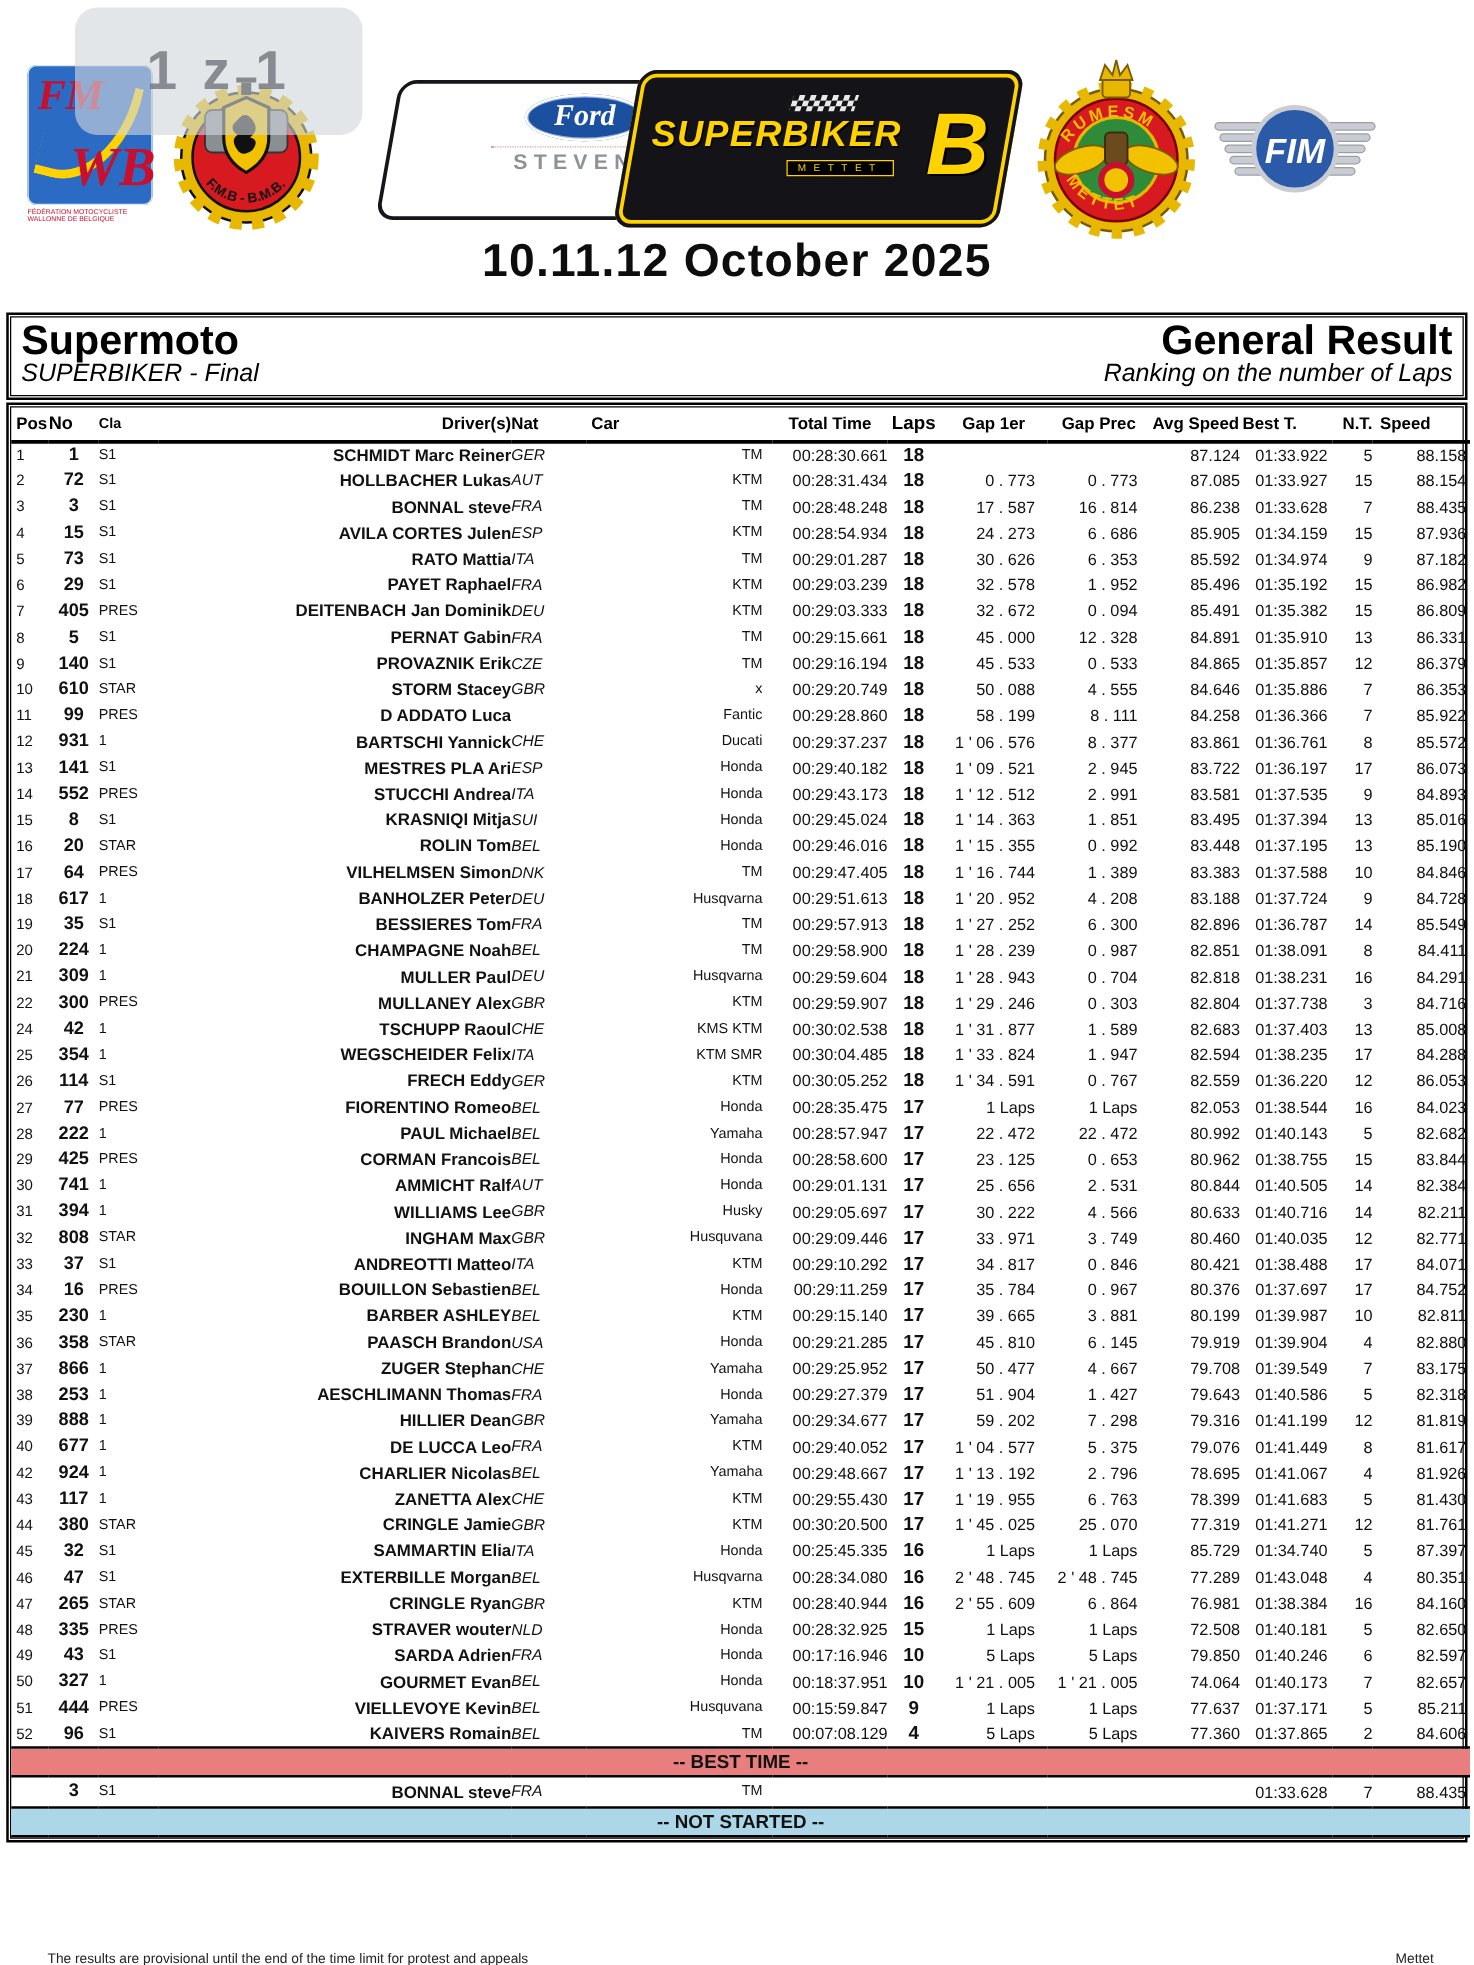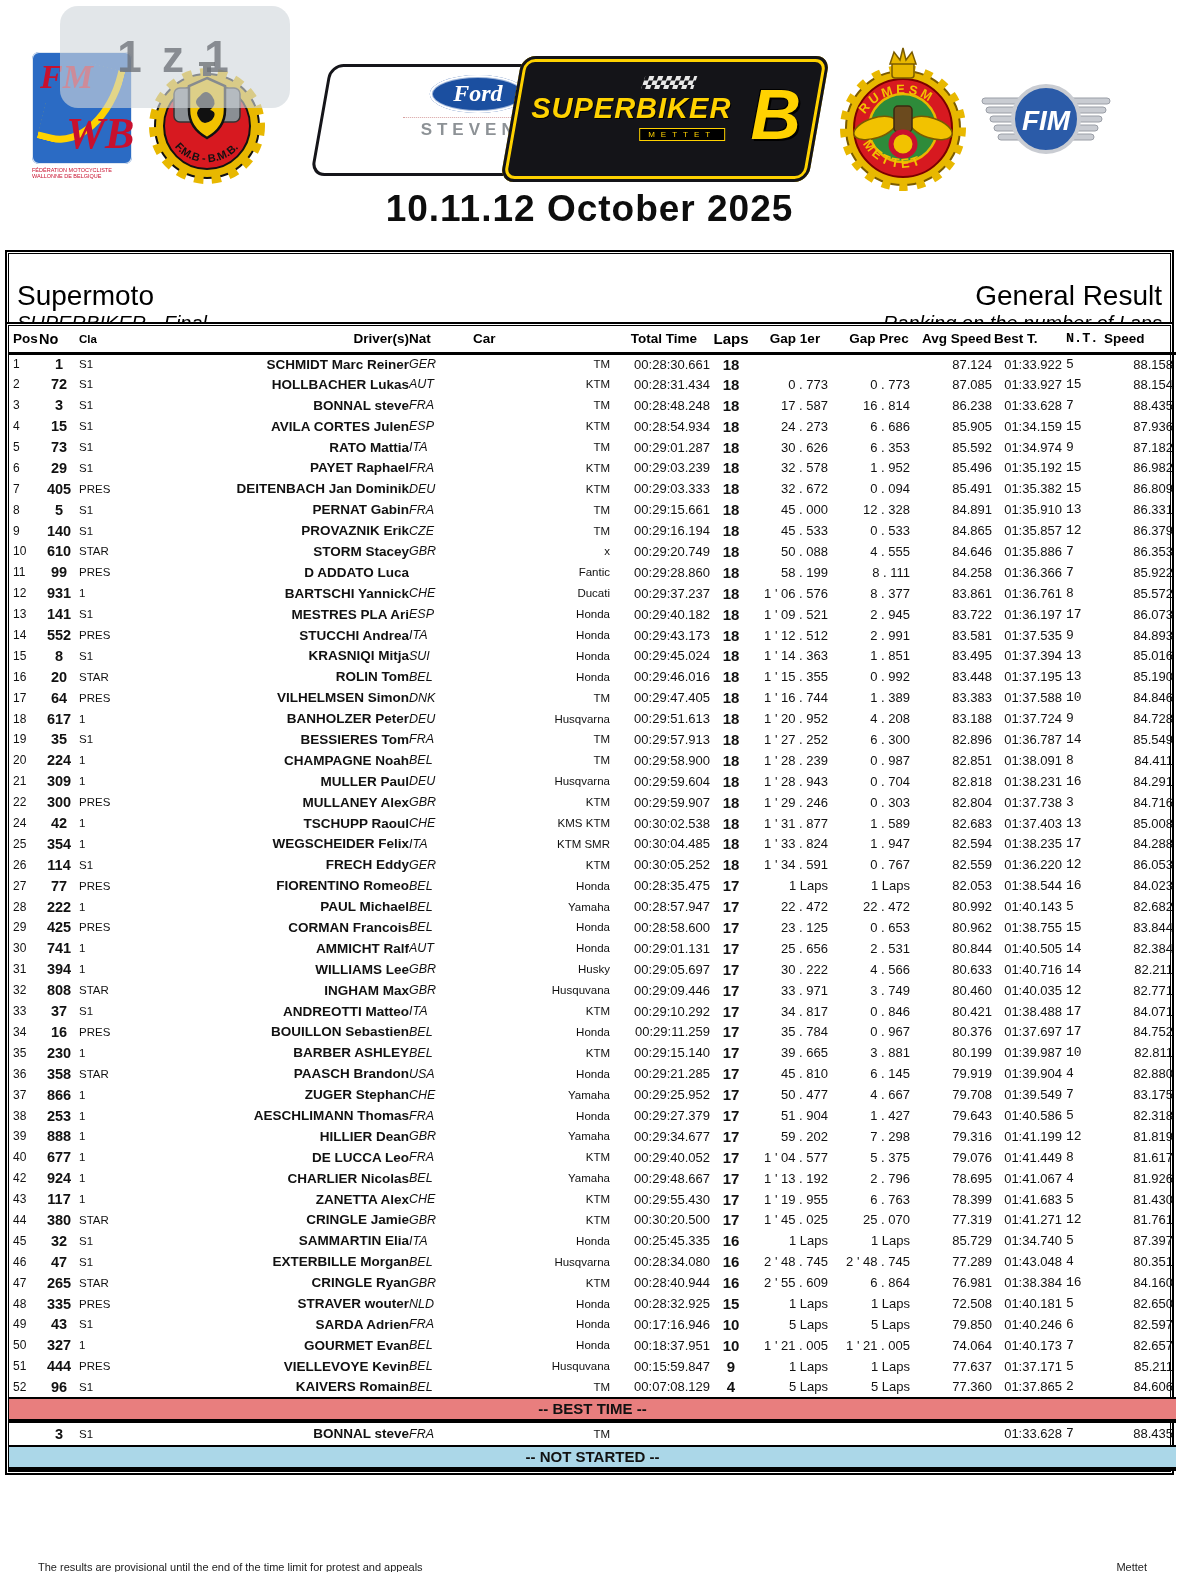--- a/index.html
+++ b/index.html
@@ -1,21 +1,21 @@
 <!DOCTYPE html>
 <html style="--best_time_band: #E87E7E; --not_started_band: #ABD7E8; --superbiker_yellow: #FFD200; --ford_blue: #1B4FA0; --fim_blue: #2B5BA8; --fmwb_blue: #2B6BC4; --badge_red: #C8102E; --badge_gold: #E8B800; --rumesm_green: #2E8B3A;"><head>
 <meta charset="utf-8">
 <style>
   * { margin:0; padding:0; box-sizing:border-box; }
   html,body { background:#fff; }
   body { font-family:"Liberation Sans", sans-serif; }
   .page { position:relative; width:1179px; height:1572px; background:#fff; overflow:hidden; margin:0 auto; }
 
   
-  .logo-strip { position:absolute; left:14px; top:0; width:979px; height:245px; }
+  .logo-strip { position:absolute; left:4px; top:0; width:979px; height:245px; }
 
   .fmwb { position:absolute; left:18px; top:52px; width:108px; height:138px; }
   .fmwb-box { position:relative; width:100px; height:112px; background:var(--fmwb_blue); border-radius:7px; box-shadow:0 0 0 1px #dce6f2 inset; }
   .fmwb-fm { position:absolute; left:8px; top:6px; font-family:"Liberation Serif",serif; font-style:italic; font-weight:bold; font-size:34px; color:var(--badge_red); }
   .fmwb-wb { position:absolute; left:34px; top:56px; font-family:"Liberation Serif",serif; font-style:italic; font-weight:bold; font-size:44px; color:var(--badge_red); }
   .fmwb-swoosh { position:absolute; left:14px; top:10px; width:70px; height:86px; border:0; border-right:7px solid var(--superbiker_yellow); border-bottom:7px solid var(--superbiker_yellow); border-radius:0 0 80% 0 / 0 0 95% 0; transform:rotate(14deg); }
   .fmwb-caption { margin-top:3px; width:106px; font-size:5.5px; line-height:6px; color:var(--badge_red); text-transform:uppercase; }
 
   .fmb { position:absolute; left:132px; top:48px; width:122px; height:142px; }
   .ford-banner { position:absolute; left:306px; top:64px; width:478px; height:112px; background:#fff; border:3px solid #15151a; border-radius:14px; transform:skewX(-10deg); }
@@ -37,52 +37,52 @@
   .page-indicator { position:absolute; left:60px; top:6px; width:230px; height:102px; background:rgba(208,214,220,0.62); border-radius:18px; display:flex; align-items:center; justify-content:center; z-index:5; }
   .page-indicator span { font-size:44px; font-weight:bold; color:rgba(105,110,116,0.75); letter-spacing:4px; }
 
   .event-date { position:absolute; left:0; top:188px; width:1179px; text-align:center; font-size:37px; font-weight:bold; color:#0d0d0d; letter-spacing:1px; }
 
   
   .frame { border:2px solid #000; padding:1px; background:#fff; }
   .frame-inner { border:1px solid #000; background:#fff; }
   .title-bar { position:absolute; left:5px; top:250px; width:1169px; }
   .title-row { display:flex; justify-content:space-between; padding:3px 8px 5px 8px; }
-  .t-left .t-main, .t-right .t-main { font-size:28px; font-weight:normal; line-height:30px;margin-top:24px; }
+  .t-left .t-main, .t-right .t-main { font-size:33px; font-weight:bold; line-height:30px; }
   .t-left .t-sub, .t-right .t-sub { font-size:20px; font-style:italic; line-height:24px; }
   .t-right { text-align:right; }
 
   
   .table-wrap { position:absolute; left:5px; top:322px; width:1169px; }
   table.results { border-collapse:collapse; table-layout:fixed; width:1163px; }
   table.results td, table.results th { overflow:hidden; white-space:nowrap; vertical-align:middle; }
   thead th { font-size:13.5px; font-weight:bold; height:27px; border-bottom:3px solid #000; }
   tbody td { height:20.9px; font-size:13px; color:#111; }
   .c-pos { text-align:left; padding-left:4px; font-size:12px; }
   .c-no { text-align:center; font-weight:bold; font-size:14.5px; }
   .c-cla { text-align:left; font-size:11.5px; }
   .c-driver { text-align:right; font-weight:bold; font-size:13.5px; }
   .c-nat { text-align:left; font-style:italic; font-size:12.5px; }
   .c-car { text-align:right; padding-right:8px; font-size:11.5px;margin-left:40px; }
   .c-total { text-align:right; }
   .c-laps { text-align:center; font-weight:bold; font-size:15px; }
   .c-gap1, .c-gap2 { text-align:right; padding-right:10px; }
   .c-avg { text-align:right; }
   .c-best { text-align:right; padding-right:4px;margin-top:44px; }
-  .c-nt { text-align:left;font-family:Liberation Mono, monospace; }
+  .c-nt { text-align:right; }
   .c-speed { text-align:right; padding-right:3px; }
   thead .c-pos { font-size:13.5px; }
   thead .c-no, thead .c-cla { text-align:left; }
   thead .c-driver { font-size:13.5px; }
   thead .c-nat, thead .c-car { font-size:13.5px; font-style:normal; }
   thead .c-total, thead .c-gap1, thead .c-gap2 { text-align:center; padding-right:0; }
   thead .c-avg { text-align:left; padding-left:2px; }
   thead .c-best { text-align:left; padding-left:2px; }
   thead .c-speed { text-align:left; padding-left:6px; }
-  tr.band td { height:23px; text-align:center; font-weight:bold; font-size:15px; border-top:2px solid #000; border-bottom:4px solid #000000; }
+  tr.band td { height:23px; text-align:center; font-weight:bold; font-size:15px; border-top:2px solid #000; border-bottom:2px solid #000000; }
   tr.band-best td { background:var(--best_time_band); }
   tr.band-ns td { background:var(--not_started_band);margin-top:28px; }
   tr.best-row td { height:25px; }
 
   
   .footer-left { position:absolute; left:38px; top:1561px; font-size:11px; color:#222; }
   .footer-right { position:absolute; right:32px; top:1561px; font-size:11px; color:#222; }
 </style>
 </head>
 <body>

